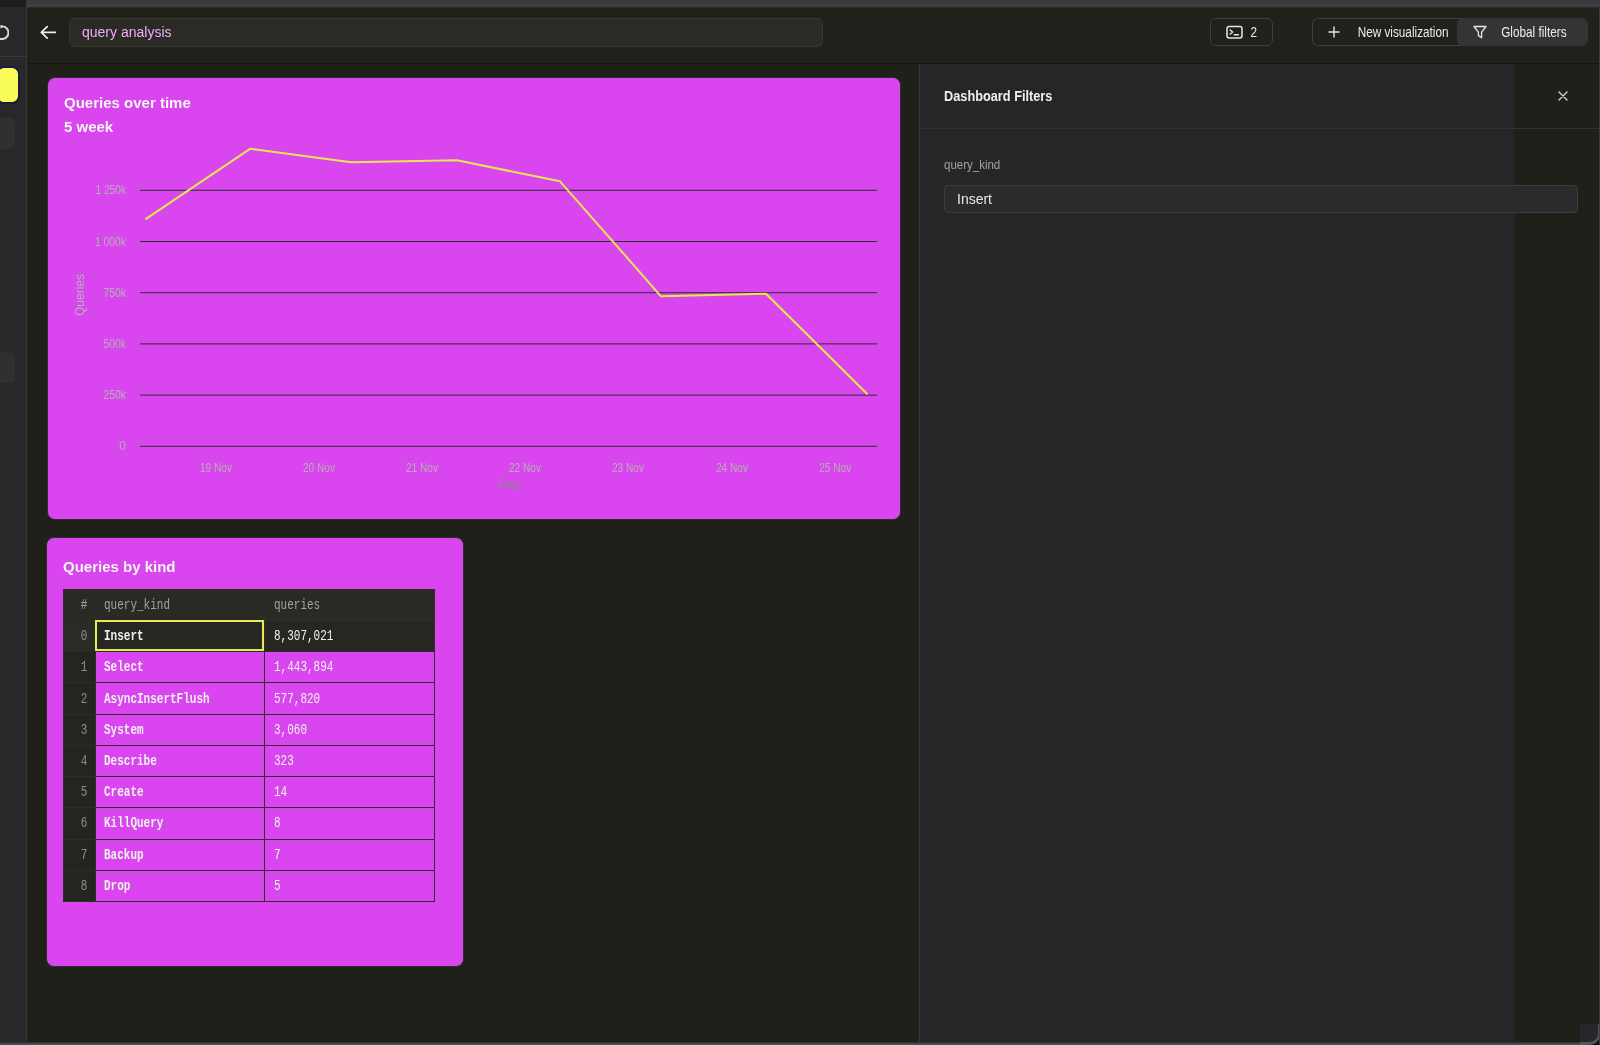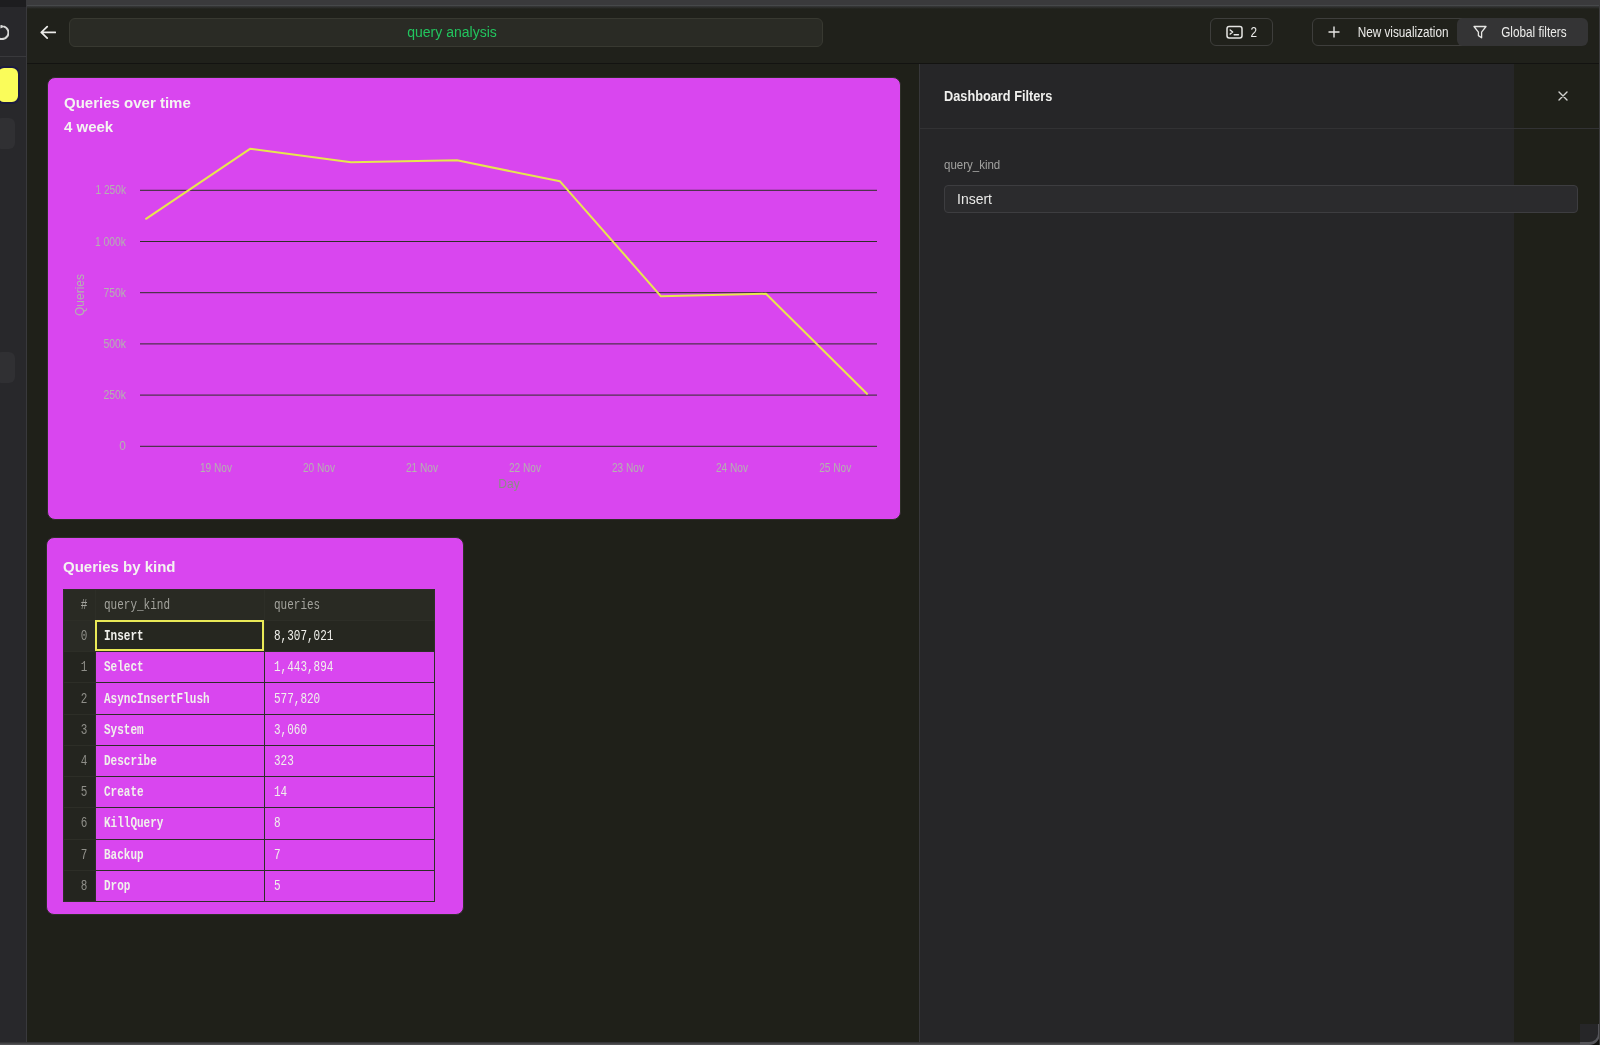--- a/index.html
+++ b/index.html
@@ -21,33 +21,33 @@
   #sbsep1{left:0;top:56px;width:26px;height:1px;background:#39393c;}
   #sbyellow{left:-4px;top:66px;width:20px;height:34px;background:#fafc5a;
             border:2px solid #1b1b40;border-radius:8px;}
   #sbtile1{left:-4px;top:118px;width:19px;height:31px;background:#303033;border-radius:6px;}
   #sbtile2{left:-4px;top:352px;width:19px;height:31px;background:#303033;border-radius:6px;}
 
   
   #backarrow{left:40px;top:25px;width:16px;height:16px;}
   #tinput{left:69px;top:18px;width:754px;height:29px;box-sizing:border-box;
           background:#2a2b25;border:1px solid #383931;border-radius:6px;
-          color:#22c55e;font-size:14px;line-height:27px;padding-left:12px;text-align:center;}
+          color:#f0abfc;font-size:14px;line-height:27px;padding-left:12px;}
   .btn{box-sizing:border-box;height:28px;top:18px;border-radius:6px;
        border:1px solid #3e3e3c;color:#ececea;font-size:14px;
        display:flex;align-items:center;justify-content:center;}
   .btn span{display:inline-block;transform:scaleX(0.84);transform-origin:50% 50%;white-space:nowrap;}
   #btn1{left:1210px;width:63px;}
   #btn2{left:1284px;width:162px;margin-left:28px;}
   #btn3{left:1457px;width:131px;background:#343435;border:none;}
 
   
   .card{box-sizing:border-box;background:#d946ef;border:1px solid #2e2f28;border-radius:8px;}
   #card1{left:47px;top:77px;width:854px;height:443px;}
-  #card2{left:46px;top:537px;width:418px;height:378px;}
+  #card2{left:46px;top:537px;width:418px;height:430px;}
   .ctitle{position:absolute;left:16px;color:#f4f4f1;font-size:15px;font-weight:700;}
 
   
   #tbl{position:absolute;left:16px;top:51px;width:372px;
        font-family:"Liberation Mono",monospace;font-size:11px;
        border:1px solid #2e2f28;box-sizing:border-box;}
   #tbl .ms{display:inline-block;transform:scaleY(1.32);transform-origin:50% 52%;white-space:nowrap;}
   .trow{display:flex;height:31.23px;box-sizing:border-box;border-top:1px solid #2d2e27;}
   .trow.hdr{height:30px;border-top:none;background:#292a23;color:#a3a39d;}
   .c0{width:32px;flex:none;display:flex;align-items:center;justify-content:center;padding-left:9px;
@@ -121,21 +121,21 @@
   </div>
   <div class="abs btn" id="btn3">
     <svg width="14" height="14" viewBox="0 0 14 14" style="margin-right:8px">
       <path d="M 1 1.5 H 13 L 8.6 7.2 V 12.8 L 5.4 10.6 V 7.2 Z" fill="none" stroke="#e6e6e4" stroke-width="1.3" stroke-linejoin="round"></path>
     </svg>
     <span>Global filters</span>
   </div>
 
   <div class="abs card" id="card1">
     <div class="ctitle" style="top:16px">Queries over time</div>
-    <div class="ctitle" style="top:40px">4 week</div>
+    <div class="ctitle" style="top:40px">5 week</div>
     <svg style="position:absolute;left:0;top:0" width="852" height="441" viewBox="0 0 852 441">
       <g stroke="#2e2f27" stroke-width="1">
         <line x1="92" y1="112.3" x2="829" y2="112.3"></line>
         <line x1="92" y1="163.5" x2="829" y2="163.5"></line>
         <line x1="92" y1="214.7" x2="829" y2="214.7"></line>
         <line x1="92" y1="265.9" x2="829" y2="265.9"></line>
         <line x1="92" y1="317.1" x2="829" y2="317.1"></line>
         <line x1="92" y1="368.3" x2="829" y2="368.3"></line>
       </g>
       <polyline points="98,140.8 202,70.8 303,84.3 409,82.3 512,103.3 613,218.3 718,215.8 819,315.8" fill="none" stroke="#e7e74e" stroke-width="2" stroke-linejoin="round" stroke-linecap="round"></polyline>

